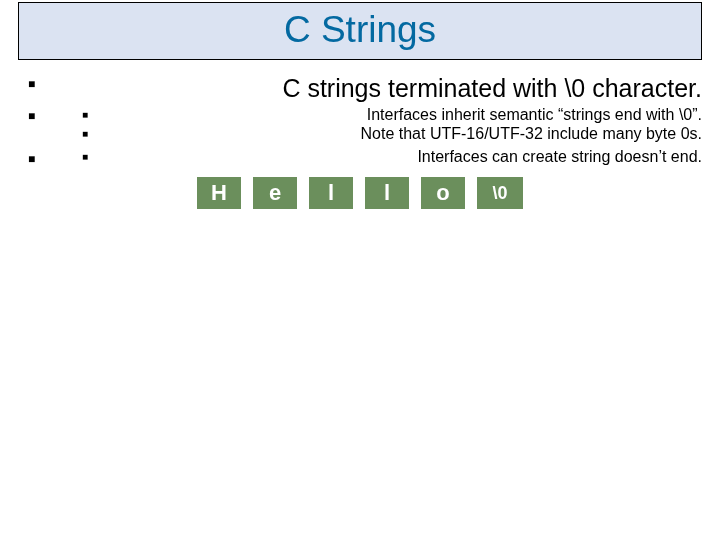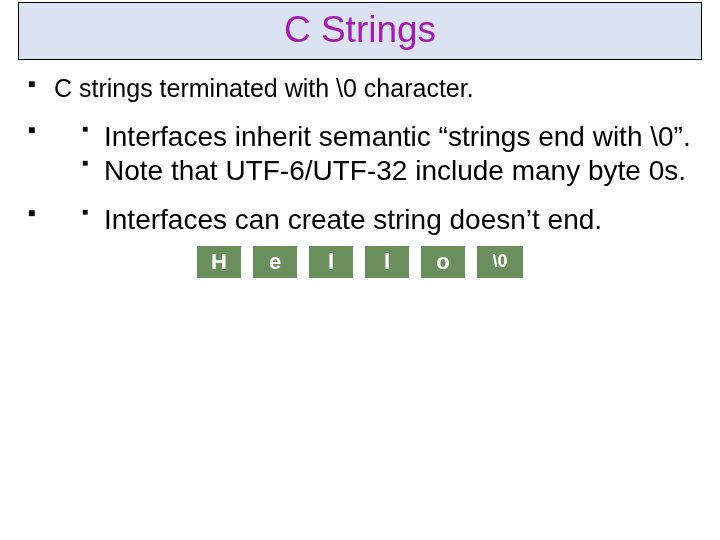--- a/index.html
+++ b/index.html
@@ -11,30 +11,30 @@
   .title-box {
     border: 1px solid #000;
     background: #dbe3f2;
     margin: 2px 0 14px 0;
     padding: 6px 0 8px 0;
     text-align: center;
   }
   .title-box h1 {
     font-size: 37px;
     font-weight: 400;
-    color: #a21caf;
+    color: #0369a1;
   }
   .content { font-size: 25px; color: #000; line-height: 1.18; }
   ul.lvl1 { list-style: none; padding-left: 10px; }
-  ul.lvl1 > li { position: relative; padding-left: 26px; margin-bottom: 2px; }
+  ul.lvl1 > li { position: relative; padding-left: 26px; margin-bottom: 2px; text-align: right; }
   ul.lvl1 > li::before {
     content: "■"; position: absolute; left: 0; top: 0.28em;
     font-size: 12px; color: #000;
   }
-  ul.lvl2 { list-style: none; padding-left: 28px; font-size: 28px; margin: 16px 0 4px 0; }
+  ul.lvl2 { list-style: none; padding-left: 28px; font-size: 16px; margin: 2px 0 4px 0; }
   ul.lvl2 > li { position: relative; padding-left: 22px; margin-bottom: 1px; }
   ul.lvl2 > li::before {
     content: "■"; position: absolute; left: 0; top: 0.3em;
     font-size: 10px; color: #000;
   }
   .string-row {
     display: flex; justify-content: center; gap: 12px;
     margin-top: 10px;
   }
   .cell {
@@ -54,21 +54,21 @@
   <div class="title-box">
     <h1>C Strings</h1>
   </div>
 
   <div class="content">
     <ul class="lvl1">
       <li>C strings terminated with \0 character.</li>
       <li>
         <ul class="lvl2">
           <li>Interfaces inherit semantic “strings end with \0”.</li>
-          <li>Note that UTF-6/UTF-32 include many byte 0s.</li>
+          <li>Note that UTF-16/UTF-32 include many byte 0s.</li>
         </ul>
       </li>
       <li>
         <ul class="lvl2">
           <li>Interfaces can create string doesn’t end.</li>
         </ul>
       </li>
     </ul>
 
     <div class="string-row">

